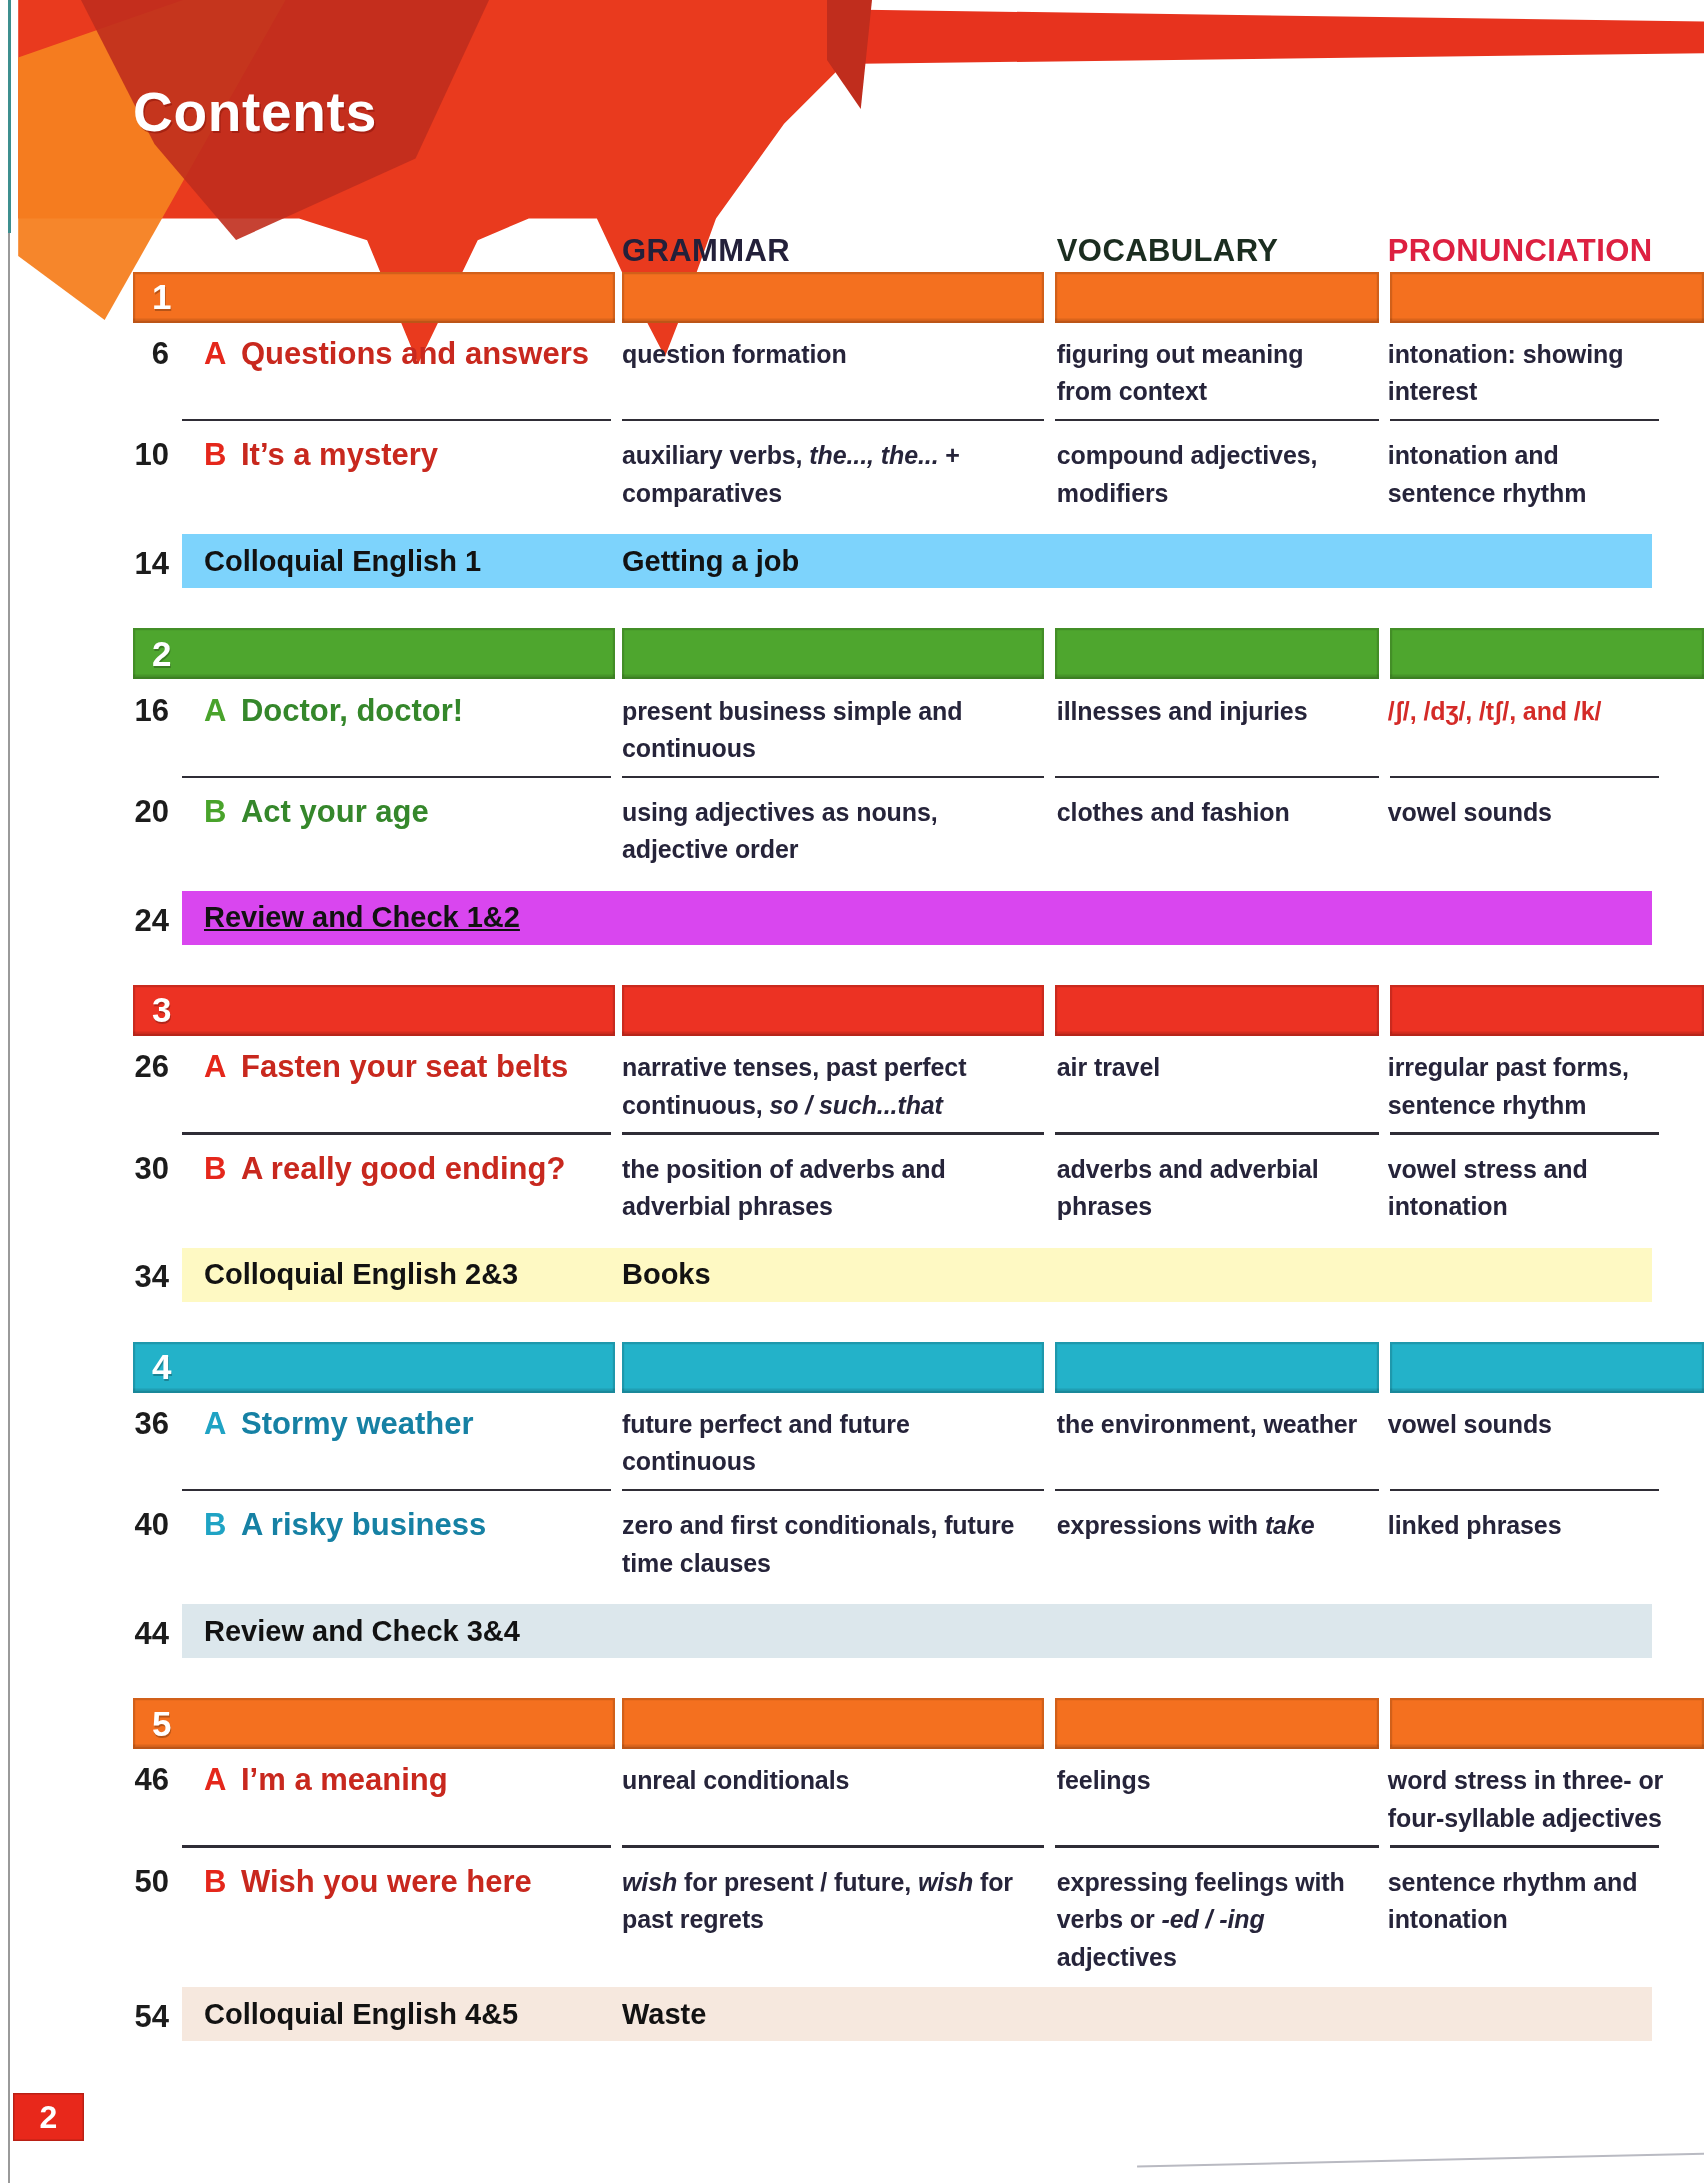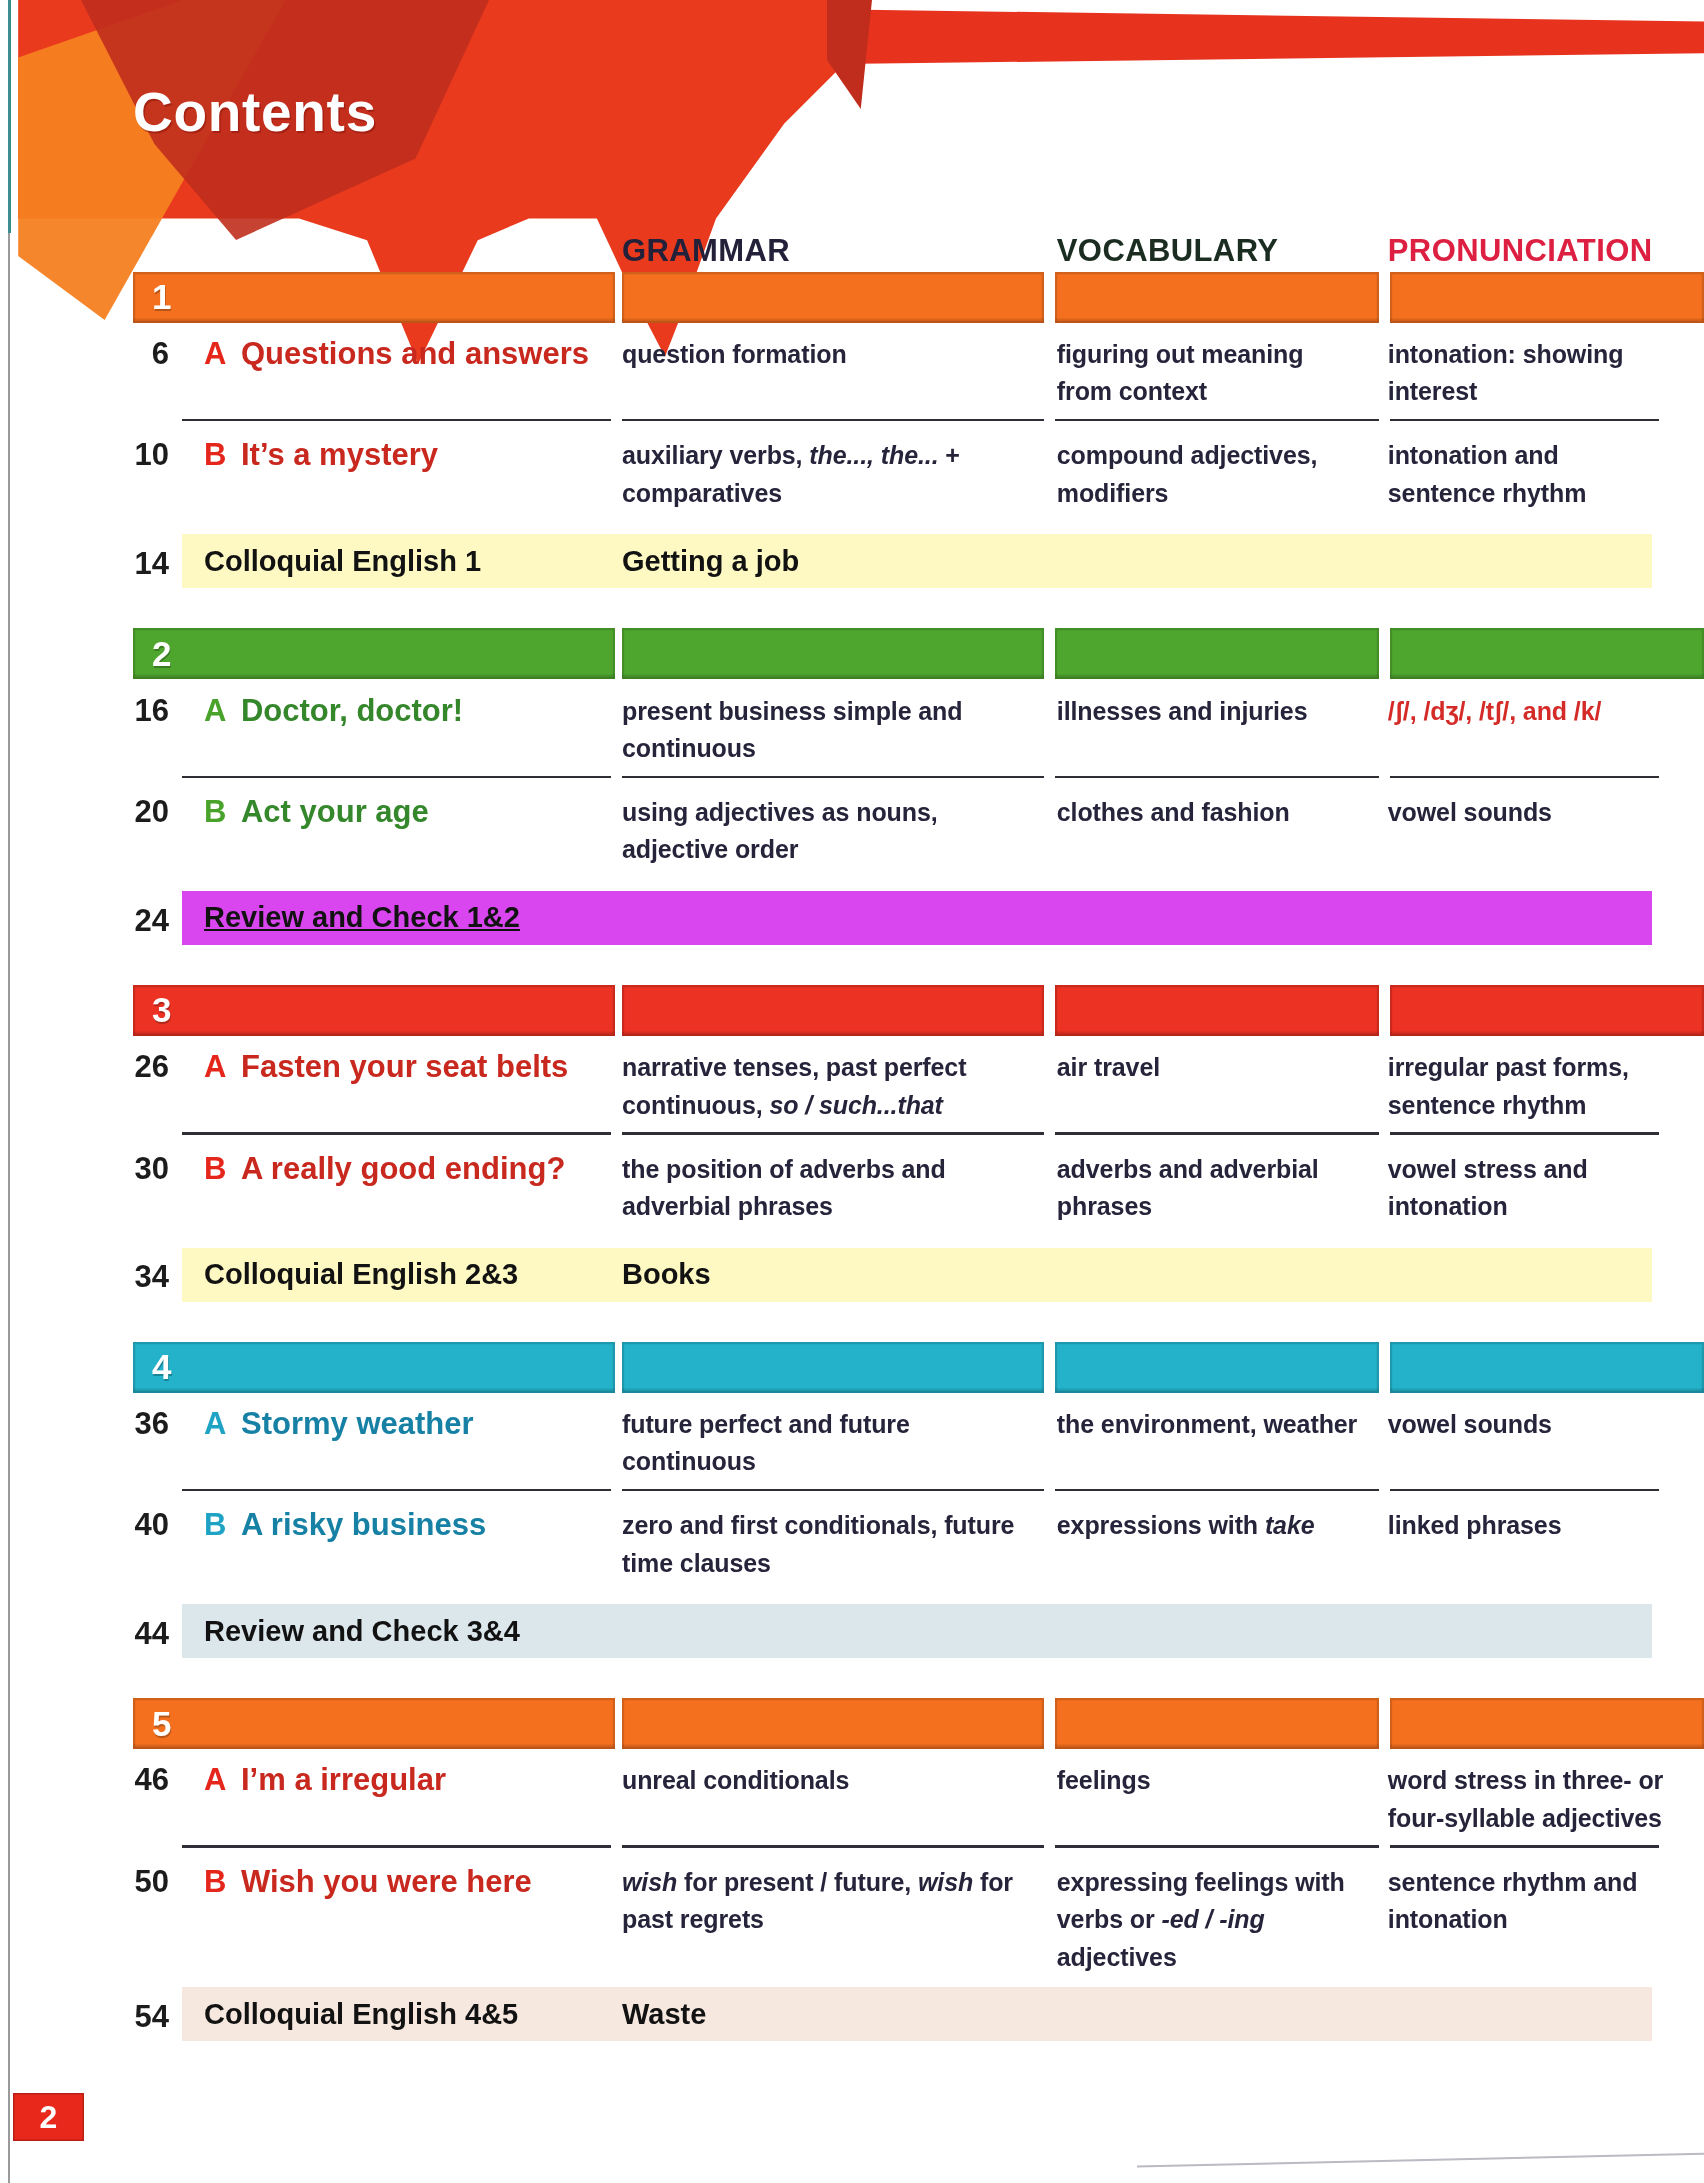--- a/index.html
+++ b/index.html
@@ -127,21 +127,21 @@
           </div>
           <div class="row lesson rowb">
             <div class="num">10</div>
             <div class="titlecell"><span class="letter" style="color: rgb(229, 39, 27);">B</span><span style="color: rgb(200, 40, 30);">It’s a mystery</span></div>
             <div class="cell gram">auxiliary verbs, <i>the..., the...</i> + comparatives</div>
             <div class="cell voc">compound adjectives, modifiers</div>
             <div class="cell pron">intonation and sentence rhythm</div>
           </div>
           <div class="row striprow">
             <div class="num">14</div>
-            <div class="strip" style="background: #fef9c3;">
+            <div class="strip" style="background: #7dd3fc;">
               <div class="lbl">Colloquial English 1</div>
               <div class="glbl">Getting a job</div>
             </div>
           </div>
         </div>
         <div class="section">
           <div class="bar-row">
             <div class="seg seg1" style="background: rgb(78, 166, 46);">
               <div class="secnum">2</div>
             </div>
@@ -255,21 +255,21 @@
           <div class="bar-row">
             <div class="seg seg1" style="background: rgb(244, 112, 31);">
               <div class="secnum">5</div>
             </div>
             <div class="seg seg2" style="background: rgb(244, 112, 31);"></div>
             <div class="seg seg3" style="background: rgb(244, 112, 31);"></div>
             <div class="seg seg4" style="background: rgb(244, 112, 31);"></div>
           </div>
           <div class="row lesson">
             <div class="num">46</div>
-            <div class="titlecell"><span class="letter" style="color: rgb(229, 39, 27);">A</span><span style="color: rgb(200, 40, 30);">I’m a irregular</span></div>
+            <div class="titlecell"><span class="letter" style="color: rgb(229, 39, 27);">A</span><span style="color: rgb(200, 40, 30);">I’m a meaning</span></div>
             <div class="cell gram">unreal conditionals</div>
             <div class="cell voc">feelings</div>
             <div class="cell pron">word stress in three- or four-syllable adjectives</div>
           </div>
           <div class="divider-row">
             <div class="d d1"></div>
             <div class="d d2"></div>
             <div class="d d3"></div>
             <div class="d d4"></div>
           </div>

